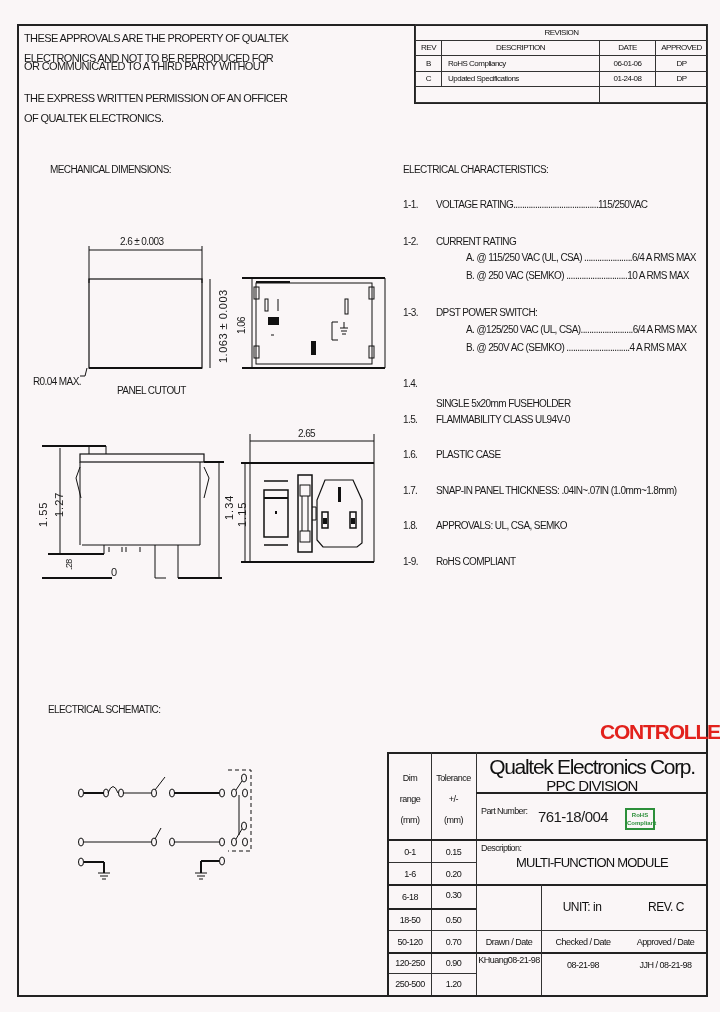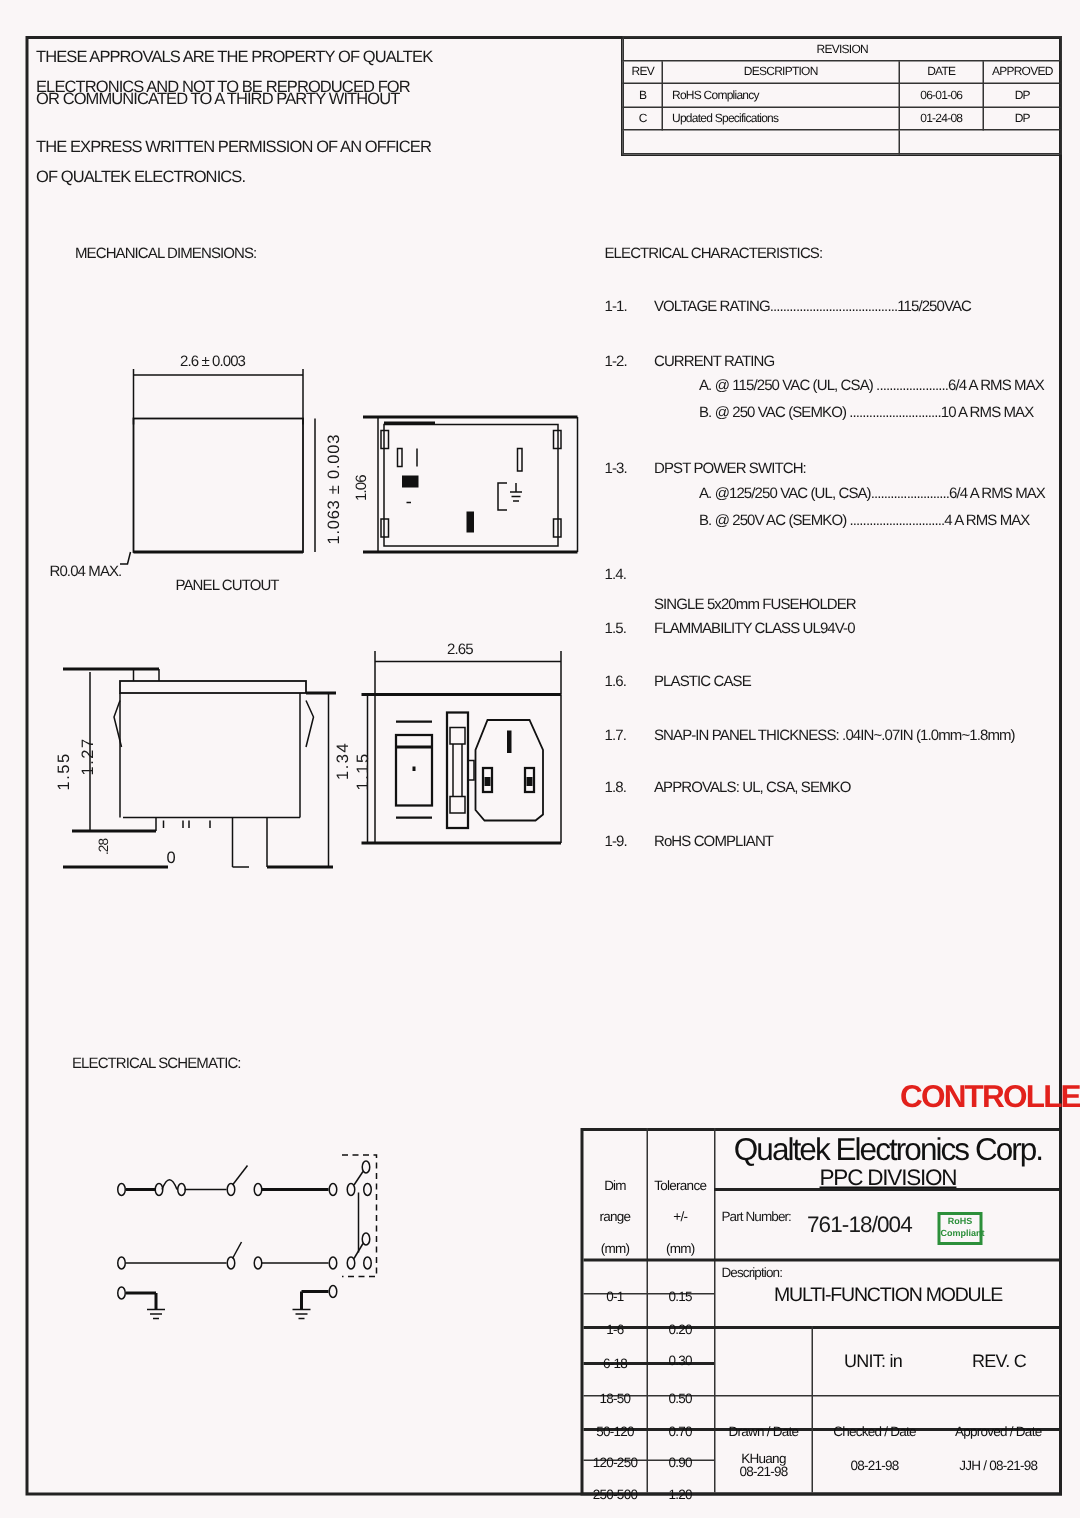--- a/index.html
+++ b/index.html
@@ -10,21 +10,21 @@
   .t { position: absolute; font-size: 10px; letter-spacing: -0.6px; white-space: nowrap; color: #1a1a1a; font-family: "Liberation Sans Narrow", "Liberation Sans", sans-serif; transform-origin: left top; }
   .notice .t { font-size: 11px; }
   
   .rev { position: absolute; left: 414px; top: 24px; width: 294px; border-left: 1.5px solid #222; border-bottom: 1.5px solid #222; }
   .rev table { border-collapse: collapse; width: 100%; font-size: 8px; letter-spacing: -0.5px; }
   .rev td { border: 1px solid #333; height: 15.5px; text-align: center; padding: 0 2px; }
   .rev td.l { text-align: left; padding-left: 6px; }
   
   .tb { position: absolute; left: 387px; top: 752px; width: 321px; height: 245px; border: 2px solid #222; }
   .ctr { display: flex; align-items: center; justify-content: center; text-align: center; }
-  .small { font-size: 9px; letter-spacing: -0.5px; margin-top: 12px; }
+  .small { font-size: 9px; letter-spacing: -0.5px; }
   .controlled { position: absolute; left: 600px; top: 720px; font-size: 21px; font-weight: bold; color: #e2211c; letter-spacing: -1.2px; }
   .rohs { position: absolute; left: 625px; top: 808px; width: 30px; height: 22px; border: 2px solid #2c8f3a; color: #2c8f3a; font-size: 6px; font-weight: bold; line-height: 8px; text-align: center; padding-top: 1px; }
   svg { position: absolute; overflow: visible; }
 </style>
 </head>
 <body>
 
 <div class="frame"></div>
 
 <div class="notice">
@@ -292,37 +292,37 @@
 <div class="abs ctr small" style="left:389px;top:909px;width:42px;height:21px;">18-50</div>
 <div class="abs ctr small" style="left:431px;top:909px;width:45px;height:21px;">0.50</div>
 <div class="abs ctr small" style="left:389px;top:931px;width:42px;height:21px;">50-120</div>
 <div class="abs ctr small" style="left:431px;top:931px;width:45px;height:21px;">0.70</div>
 <div class="abs ctr small" style="left:389px;top:953px;width:42px;height:20px;">120-250</div>
 <div class="abs ctr small" style="left:431px;top:953px;width:45px;height:20px;">0.90</div>
 <div class="abs ctr small" style="left:389px;top:974px;width:42px;height:20px;">250-500</div>
 <div class="abs ctr small" style="left:431px;top:974px;width:45px;height:20px;">1.20</div>
 
 <div class="abs" style="left:477px;top:756px;width:230px;text-align:center;font-size:21px;letter-spacing:-1.3px;line-height:22px;">Qualtek Electronics Corp.</div>
-<div class="abs" style="left:477px;top:778px;width:230px;text-align:center;font-size:15px;letter-spacing:-0.8px;line-height:16px;text-decoration:underline;">PPC  DIVISION</div>
+<div class="abs" style="left:477px;top:778px;width:230px;text-align:center;font-size:15px;letter-spacing:-0.8px;line-height:16px;">PPC  DIVISION</div>
 
 <div class="t" style="left:481px;top:806px;font-size:9px;text-align:center;">Part Number:</div>
 <div class="t" style="left:538px;top:808px;font-size:15px;letter-spacing:-0.6px;">761-18/004</div>
 <div class="rohs">
   <div>RoHS</div>
   <div>Compliant</div>
 </div>
 
 <div class="t" style="left:481px;top:843px;font-size:9px;">Description:</div>
 <div class="abs" style="left:477px;top:855px;width:230px;text-align:center;font-size:13px;letter-spacing:-0.8px;">MULTI-FUNCTION MODULE</div>
 
 <div class="abs ctr" style="left:542px;top:900px;width:80px;font-size:12px;letter-spacing:-0.5px;">UNIT: in</div>
 <div class="abs ctr" style="left:625px;top:900px;width:82px;font-size:12px;letter-spacing:-0.5px;">REV. C</div>
 
 <div class="abs ctr small" style="left:477px;top:932px;width:64px;height:20px;">Drawn / Date</div>
 <div class="abs ctr small" style="left:542px;top:932px;width:82px;height:20px;">Checked / Date</div>
 <div class="abs ctr small" style="left:624px;top:932px;width:83px;height:20px;">Approved / Date</div>
 
-<div class="abs ctr small" style="left:477px;top:956px;width:64px;flex-direction:column;line-height:9px;">
+<div class="abs ctr small" style="left:477px;top:956px;width:64px;flex-direction:row;line-height:9px;">
   <span>KHuang</span>
   <span>08-21-98</span>
 </div>
 <div class="abs ctr small" style="left:542px;top:960px;width:82px;">08-21-98</div>
 <div class="abs ctr small" style="left:624px;top:960px;width:83px;">JJH / 08-21-98</div>
 
 </body></html>

